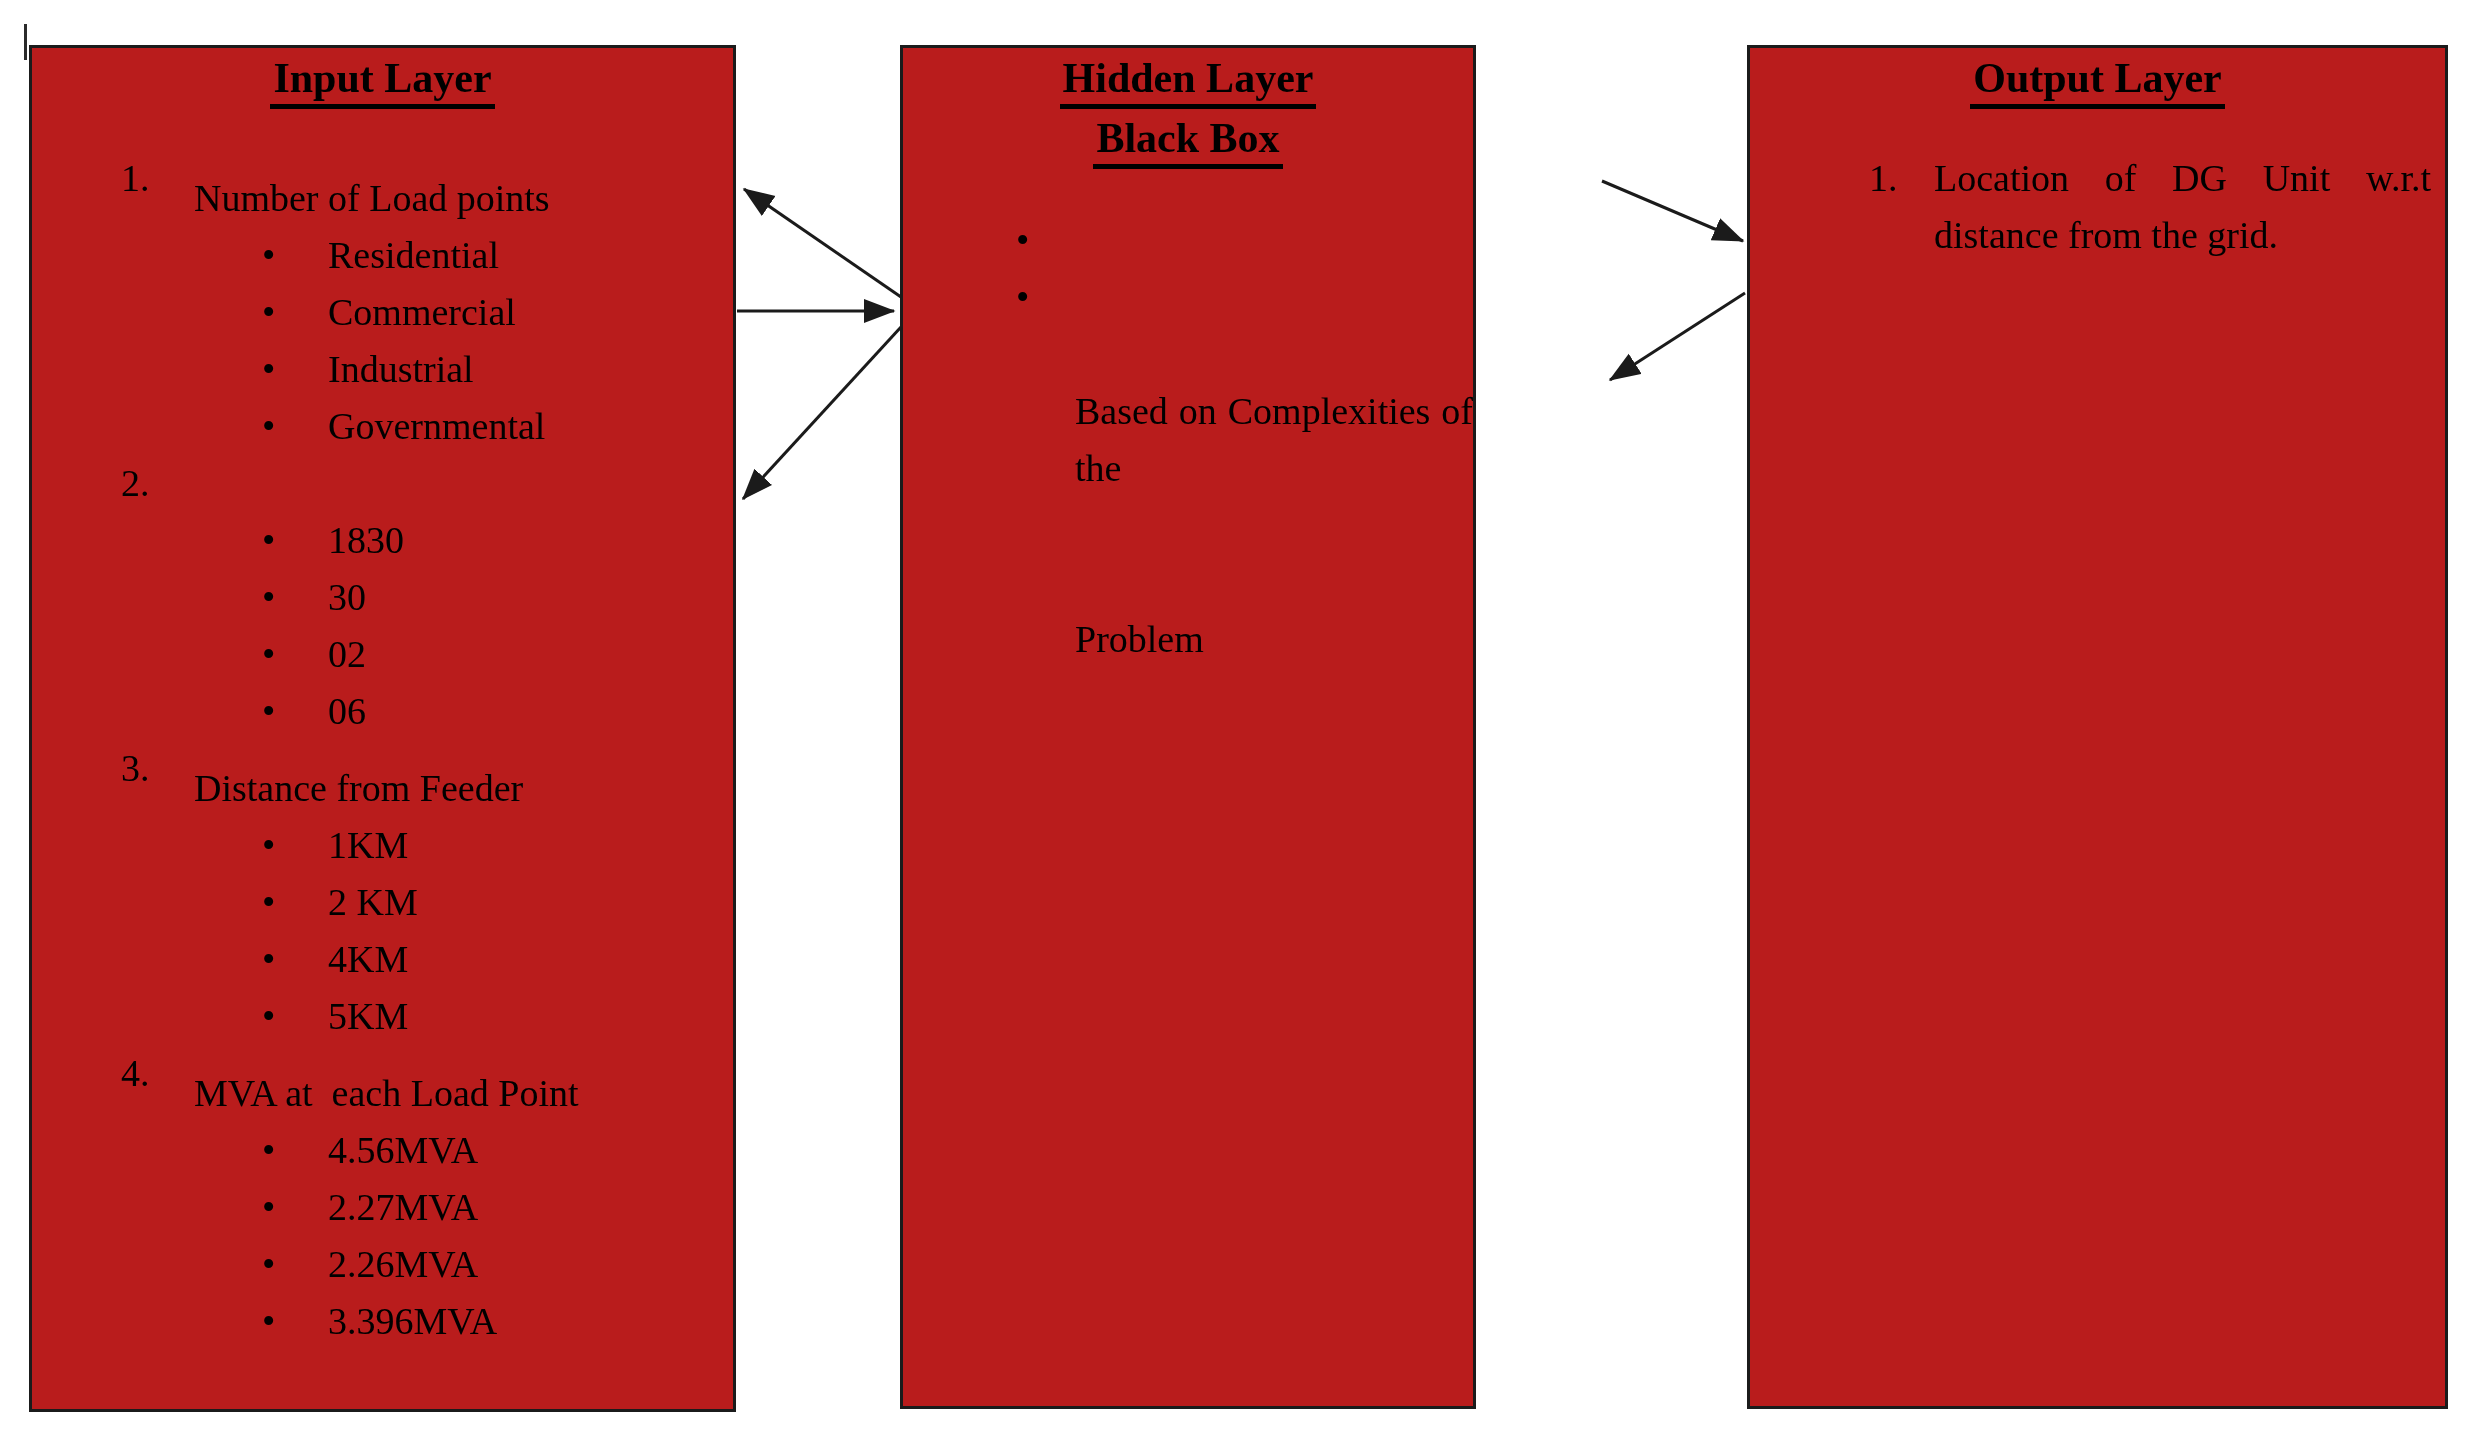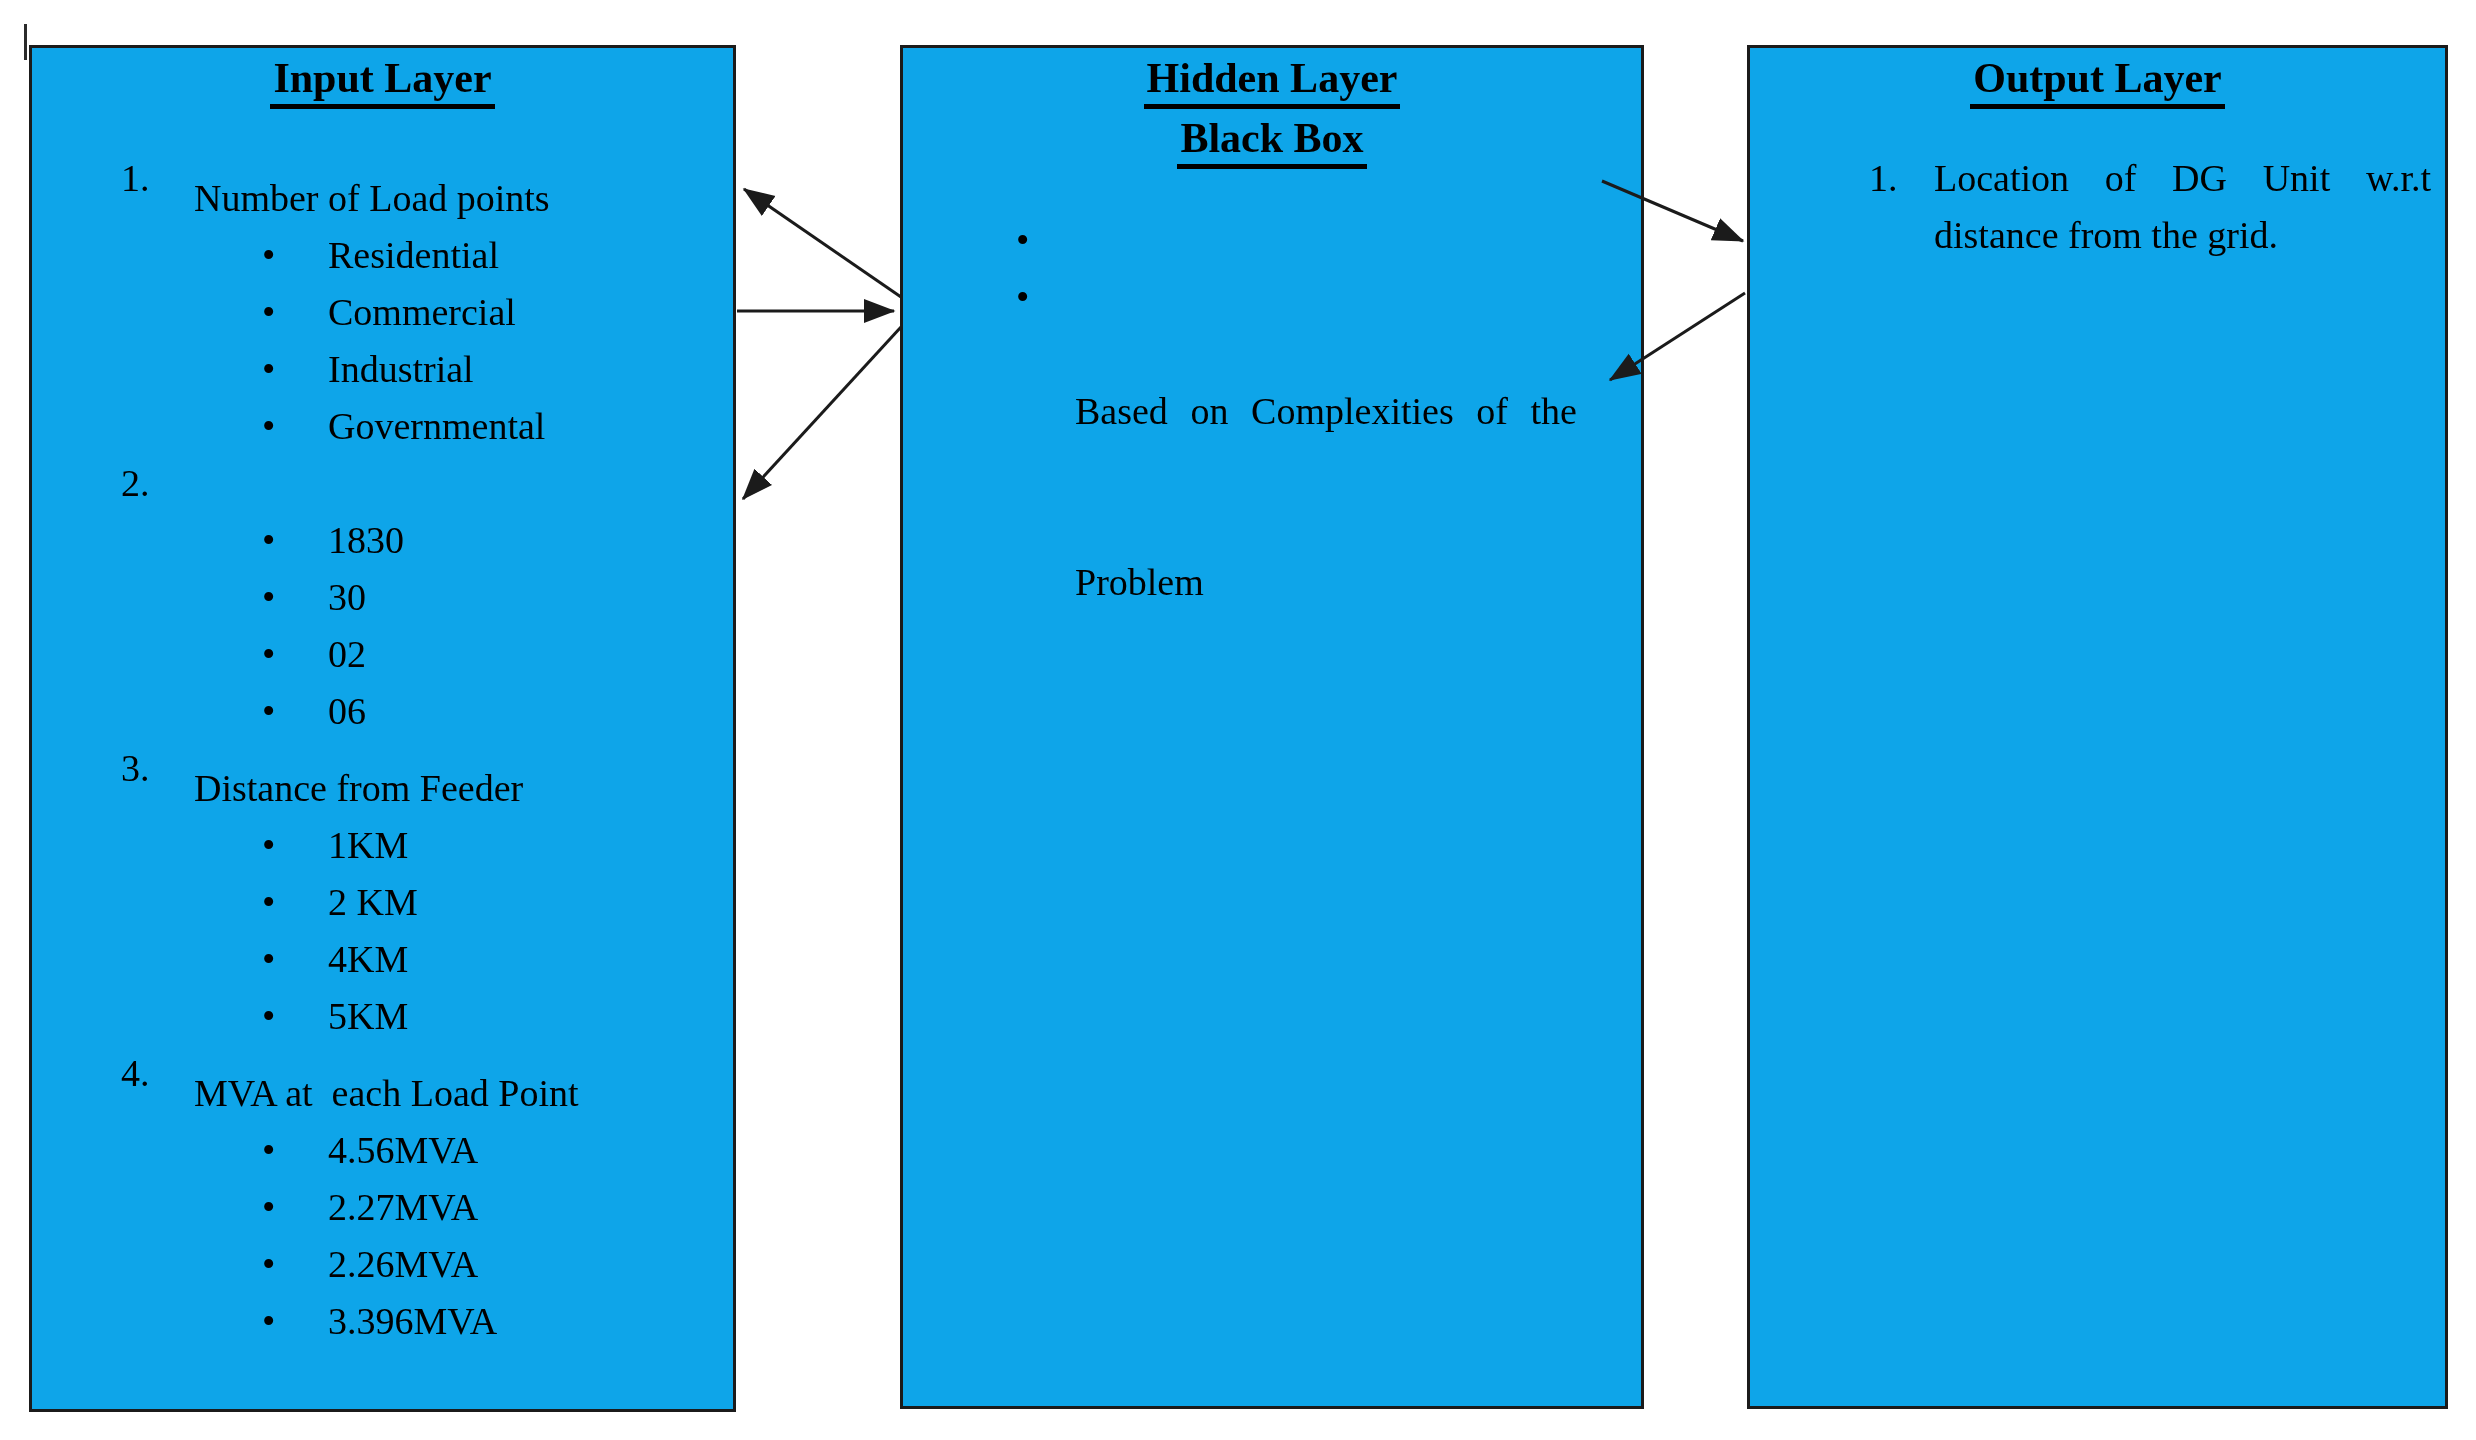--- a/index.html
+++ b/index.html
@@ -1,23 +1,23 @@
 <!DOCTYPE html>
 <html><head>
 <meta charset="utf-8">
 <style>
   html,body{margin:0;padding:0;background:#ffffff;}
   .canvas{
     position:relative;width:2476px;height:1440px;background:#ffffff;
     font-family:"Liberation Serif","DejaVu Serif",serif;color:#000000;overflow:hidden;
   }
   .cursor{position:absolute;left:24px;top:24px;width:3px;height:36px;background:#2b2b2b;}
-  .box{position:absolute;border:3px solid #1b1b1b;background:#0ea5e9;box-sizing:border-box;}
+  .box{position:absolute;border:3px solid #1b1b1b;background:#b91c1c;box-sizing:border-box;}
   #box-input {left:29px;  top:45px;width:707px;height:1367px;}
-  #box-hidden{left:900px; top:45px;width:744px;height:1364px;}
+  #box-hidden{left:900px; top:45px;width:576px;height:1364px;}
   #box-output{left:1747px;top:45px;width:701px;height:1364px;}
 
   .box-title{margin:0;font-size:42px;line-height:60px;font-weight:bold;text-align:center;}
   .box-title .u{border-bottom:5px solid #000;padding:0 3px 3px;}
 
   .list{margin-top:42px;}
   .row{display:flex;font-size:38px;line-height:57px;align-items:flex-start;}
   .num{flex:0 0 73px;}
   .line{display:block;white-space:pre-wrap;}
   .spread{text-align:justify;text-align-last:justify;}

